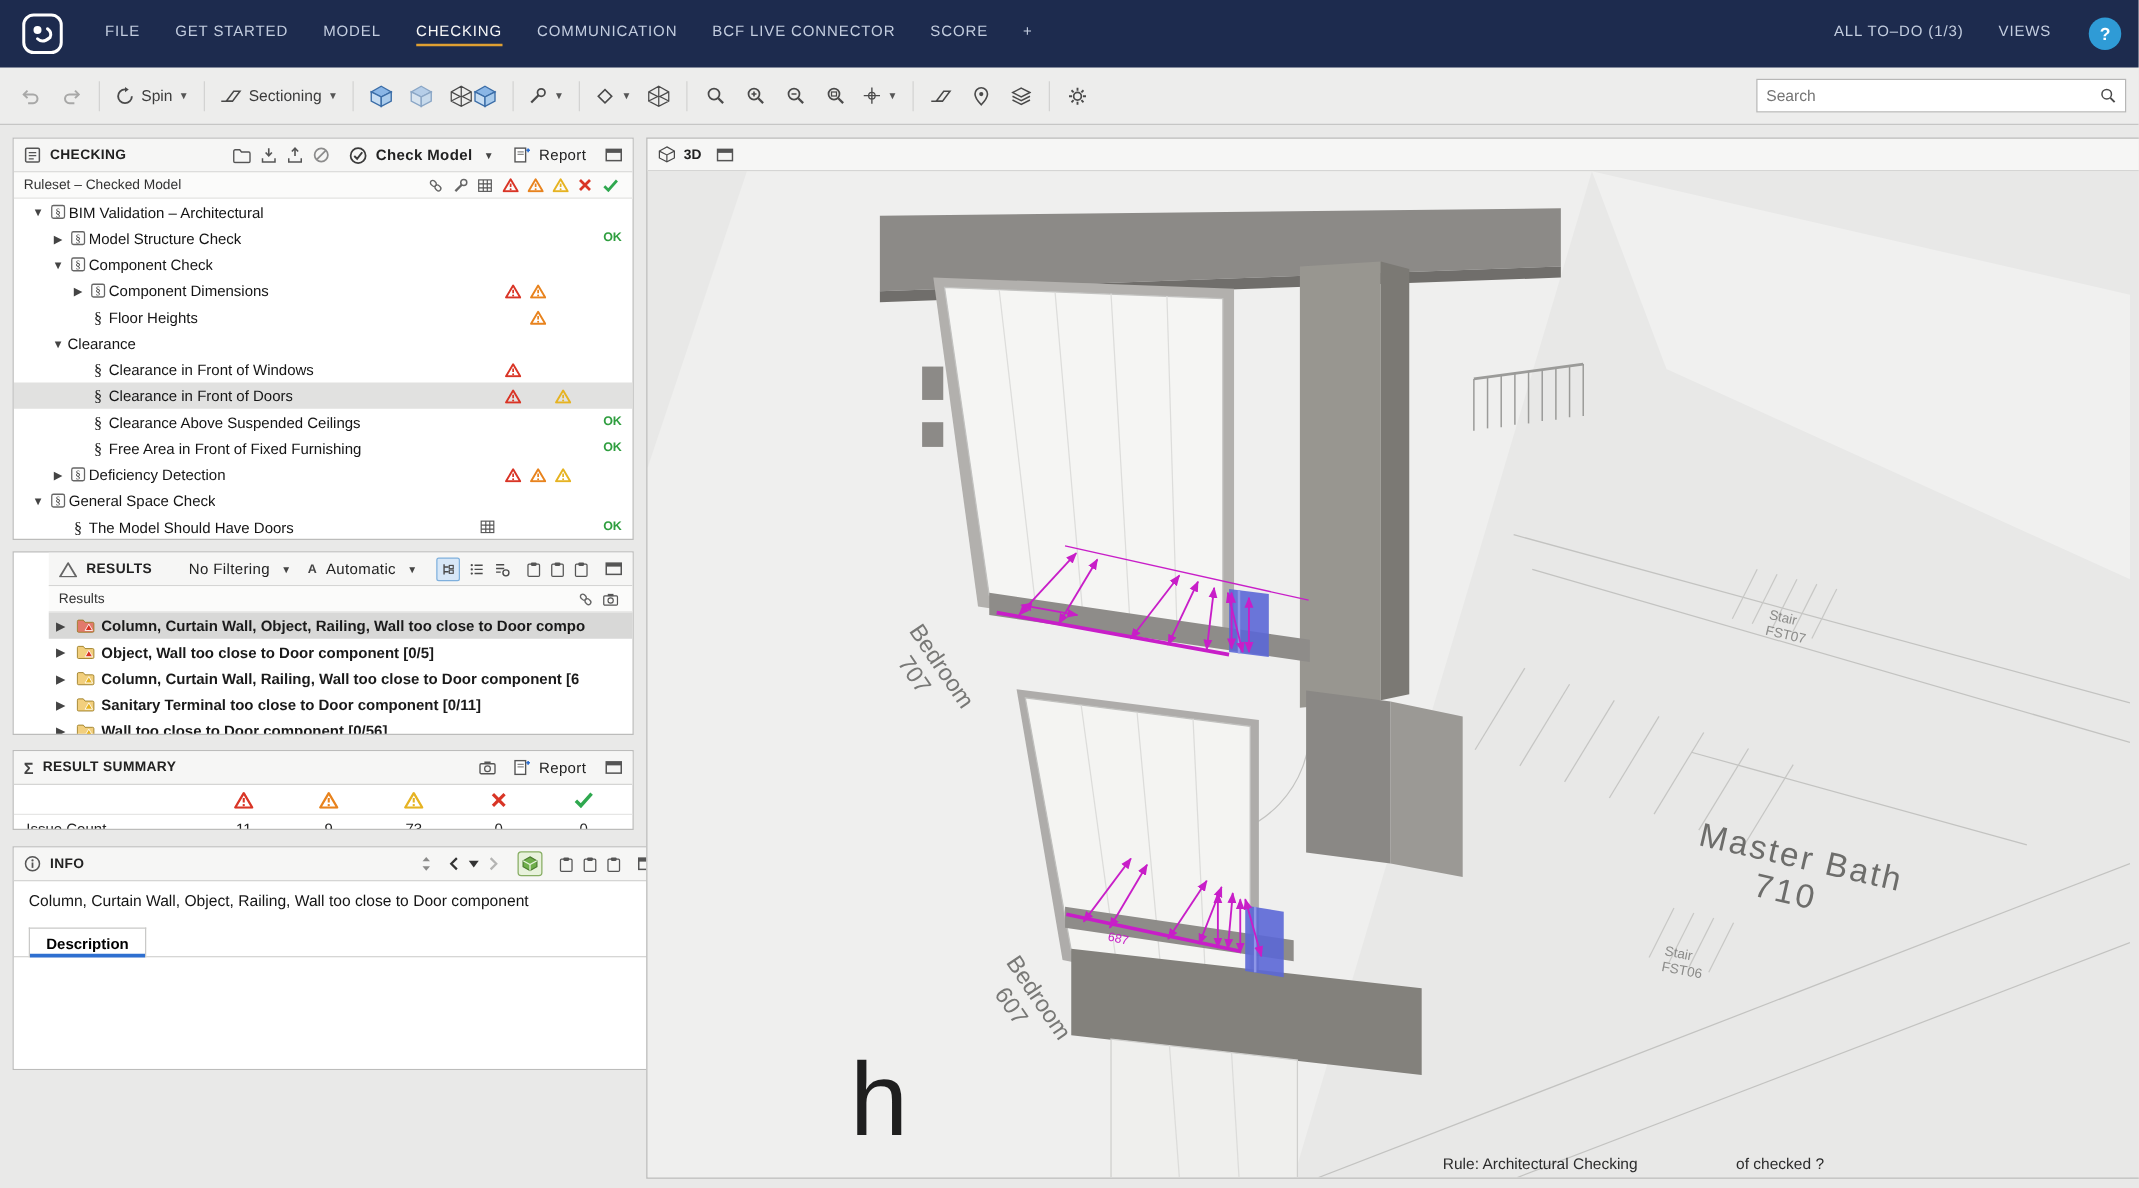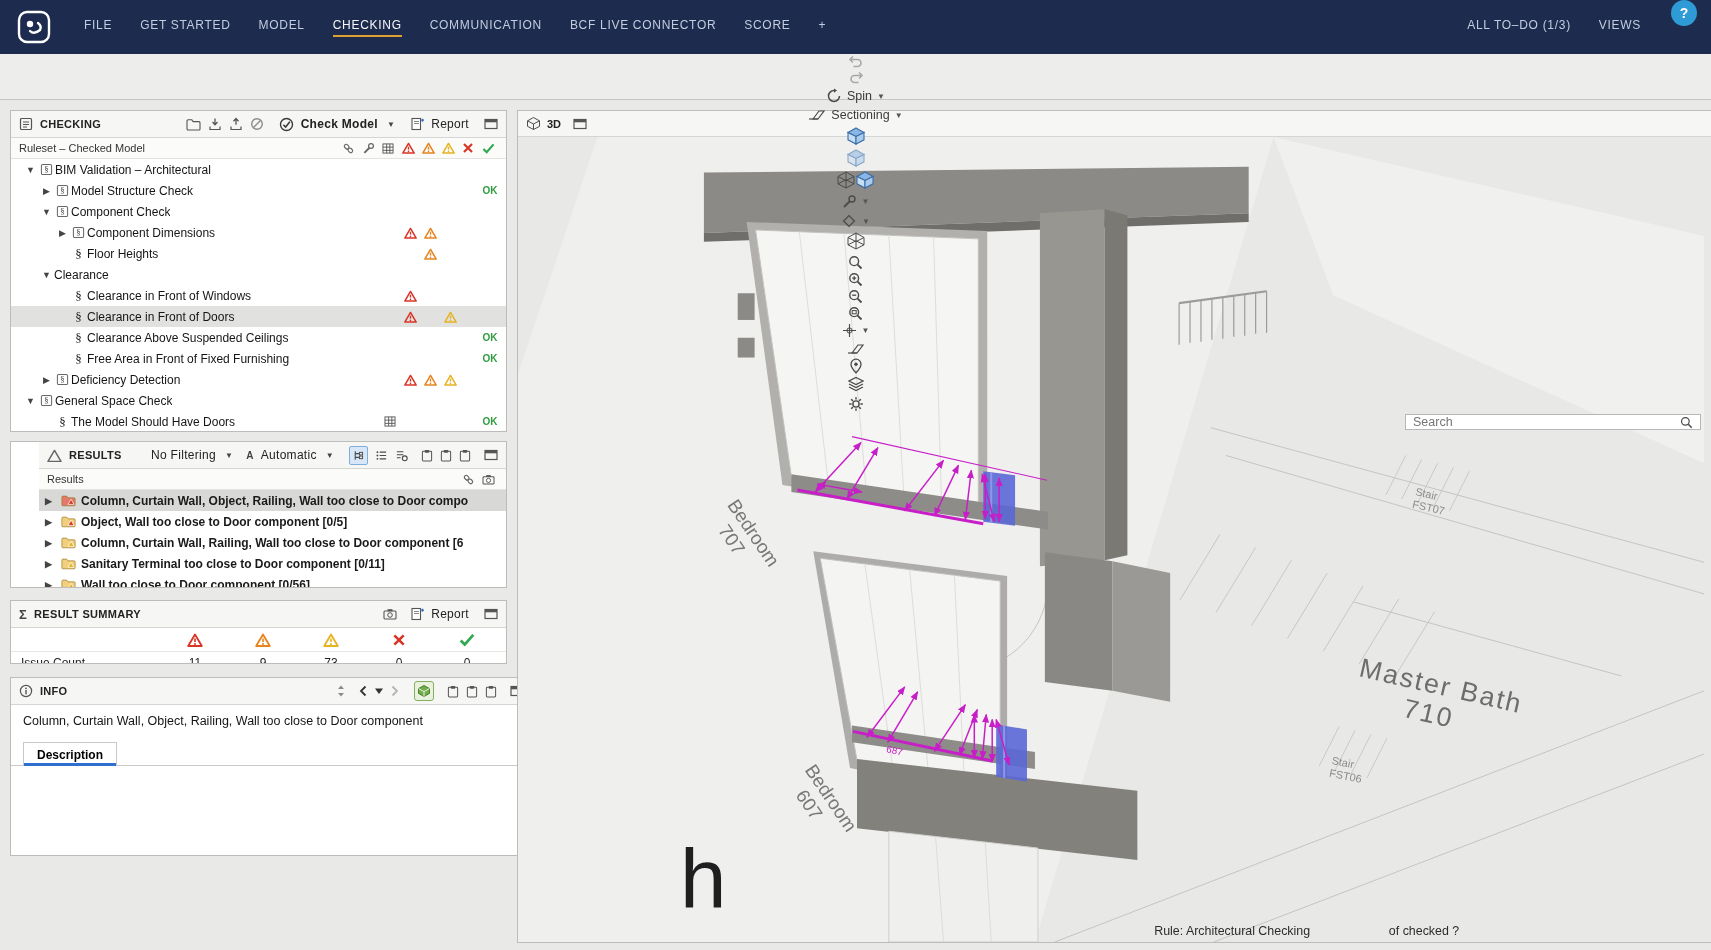--- a/index.html
+++ b/index.html
@@ -5,25 +5,25 @@
   * { box-sizing: border-box; margin: 0; padding: 0; }
   html,body { width:1711px; height:950px; overflow:hidden; }
   body { font-family:"Liberation Sans", sans-serif; background:#e9e9e8; position:relative; color:#1a1a1a; }
 
   
   .topnav { position:absolute; top:0; left:0; right:0; height:54px; background:#1d2b4e; display:flex; align-items:center; padding:0 14px; z-index:5; }
   .logo-wrap { width:40px; height:40px; margin-right:16px; display:flex; align-items:center; justify-content:center; }
   .nav-item { color:#c3cddf; font-size:12px; letter-spacing:.7px; padding:0 14px; height:54px; display:flex; align-items:center; cursor:default; white-space:nowrap; }
   .nav-item span { padding-bottom:3px; border-bottom:2px solid transparent; }
   .nav-item.active span { color:#f7f7f7; border-bottom-color:#dfa032; }
-  .nav-right { margin-left:auto; display:flex; align-items:flex-start; gap:4px; }
+  .nav-right { margin-left:auto; display:flex; align-items:center; gap:4px; }
   .help-btn { width:26px; height:26px; border-radius:50%; background:#2f9bd6; color:#fff; font-weight:bold; font-size:14px; display:flex; align-items:center; justify-content:center; margin-left:12px; }
 
   
-  .toolbar { position:absolute; top:54px; left:0; right:0; height:46px; background:#ededec; border-bottom:1px solid #c6c6c5; display:flex; align-items:center; padding:0 10px; gap:2px; z-index:4;flex-direction:column; }
+  .toolbar { position:absolute; top:54px; left:0; right:0; height:46px; background:#ededec; border-bottom:1px solid #c6c6c5; display:flex; align-items:center; padding:0 10px; gap:2px; z-index:4; }
   .tbtn { height:32px; min-width:30px; display:flex; align-items:center; justify-content:center; gap:5px; padding:0 5px; border-radius:3px; color:#3b3b3b; font-size:12.5px; white-space:nowrap; }
   .tsep { width:1px; height:24px; background:#d3d3d2; margin:0 5px; }
   .caret { font-size:8px; color:#555; }
   .search-box { margin-left:auto; width:296px; height:27px; border:1px solid #b7b7b6; background:#fff; display:flex; align-items:center; padding:0 7px; gap:5px; }
   .search-box input { border:none; outline:none; flex:1; font-size:12.5px; font-family:inherit; color:#333; background:transparent; }
 
   
   .panel { position:absolute; background:#fff; border:1px solid #bcbcbb; overflow:hidden; }
   #p-checking { left:10px; top:110px;  width:497px; height:322px; }
   #p-results  { left:10px; top:441px;  width:497px; height:147px;padding-left:28px; }

